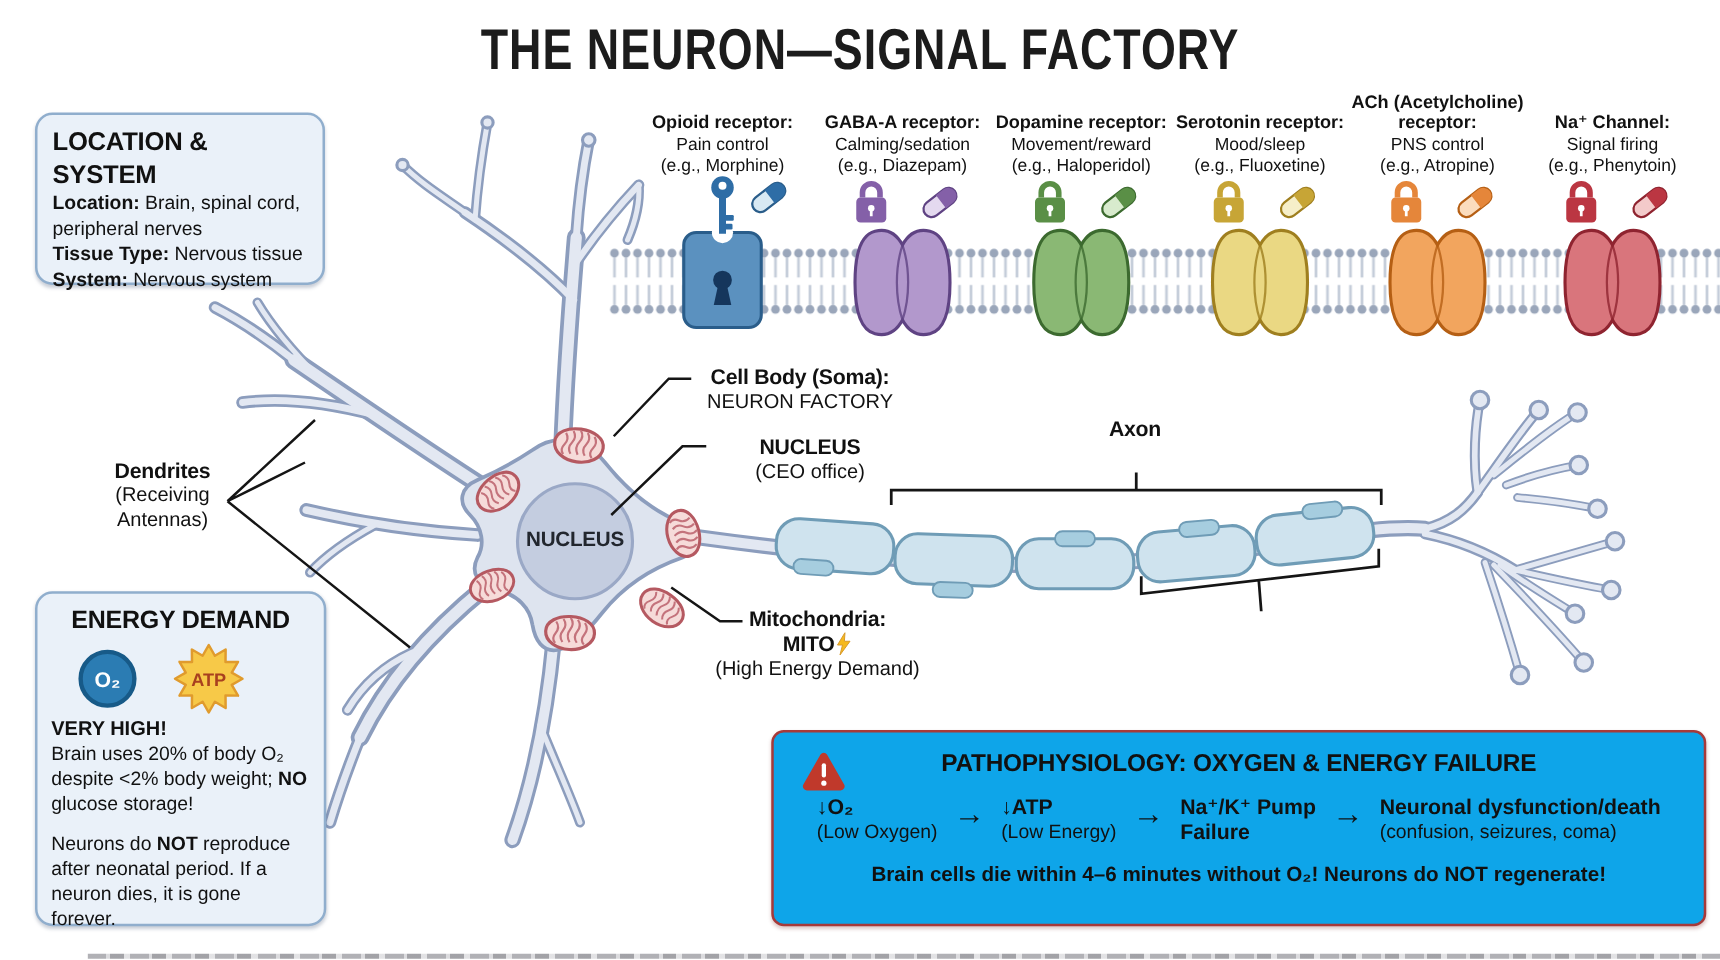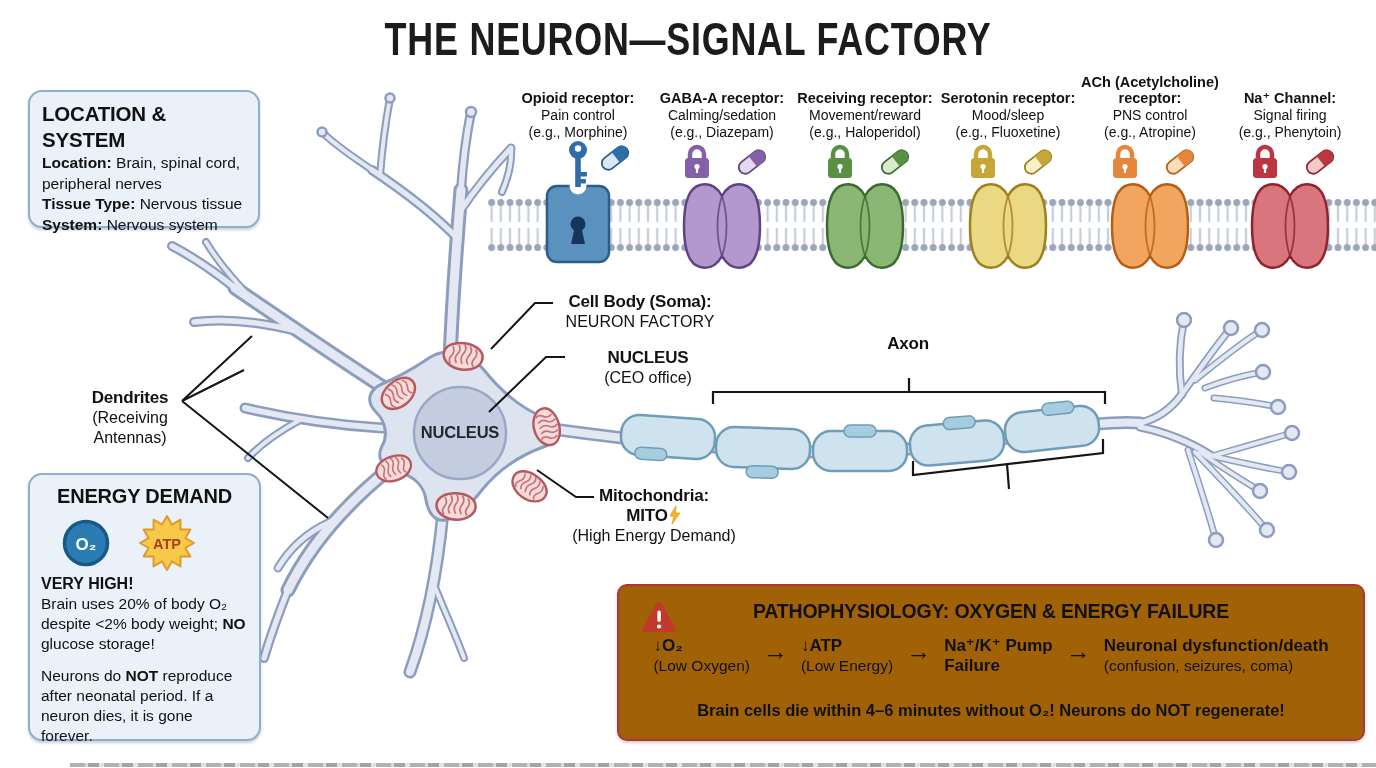--- a/index.html
+++ b/index.html
@@ -15,30 +15,30 @@
   .panel-title{font-size:20.5px;font-weight:700;letter-spacing:-.2px;line-height:26px}
   .loc-line{font-size:15.5px;line-height:20.5px}
 
   #energyBox{left:28px;top:473px;width:233px;height:268px;padding:8px 11px}
   #energyBox .panel-title{text-align:center;font-size:20px}
   .icon-row{display:flex;align-items:center;gap:24px;margin:5px 0 2px 18px}
   .ehead{font-size:16px;font-weight:700;line-height:20px}
   .etext{font-size:15.5px;line-height:20px}
   .mt10{margin-top:12px}
 
-  #pathoBox{position:absolute;left:617px;top:584px;width:748px;height:157px;background:#a16207;border:2.5px solid #a63a3a;border-radius:10px;padding:8px 14px;box-shadow:0 2px 3px rgba(120,40,40,.25)}
+  #pathoBox{position:absolute;left:617px;top:584px;width:748px;height:157px;background:#0ea5e9;border:2.5px solid #a63a3a;border-radius:10px;padding:8px 14px;box-shadow:0 2px 3px rgba(120,40,40,.25)}
   #pathoTitle{text-align:center;font-size:19.5px;font-weight:700;margin-top:6px;letter-spacing:-.2px}
   #warnIcon{position:absolute;left:21px;top:14px}
   .steps{display:flex;justify-content:center;align-items:flex-start;gap:13px;margin-top:12px}
   .step{text-align:left}
   .step .l1{font-size:17px;font-weight:700;line-height:21px}
   .step .l2{font-size:15.5px;line-height:20px}
   .step .l2.bold{font-weight:700;font-size:17px}
   .arrow{font-size:25px;font-weight:700;line-height:21px;padding-top:6px}
-  .patho-footer{text-align:center;font-size:16.5px;font-weight:700;margin-top:25px}
+  .patho-footer{text-align:center;font-size:16.5px;font-weight:700;margin-top:15px}
 
   #memSvg{position:absolute;left:487px;top:197px}
   #neuronSvg{position:absolute;left:0;top:0;pointer-events:none}
 
   .rcol{position:absolute;width:156px;top:74px;height:215px;text-align:center}
   .rlabel{height:66px;display:flex;flex-direction:column;justify-content:flex-end}
   .rname{font-size:14.5px;font-weight:700;line-height:16px}
   .rrole{font-size:14px;line-height:16.5px;margin-top:1px}
   .rex{font-size:14px;line-height:16.5px}
   .rsvg{position:absolute;top:64px;left:3px}
@@ -53,21 +53,21 @@
   .rpillhalf{fill:var(--accent)}
 
   .dlabel{position:absolute;text-align:center}
   .dlabel .t{font-size:17px;font-weight:700;line-height:20px;letter-spacing:-.2px}
   .dlabel .s{font-size:16px;line-height:20px}
   #lblCell{left:554px;top:292px;width:172px}
   #lblNucleus{left:568px;top:348px;width:160px}
   #lblAxon{left:798px;top:334px;width:220px}
   #lblMyelin{left:894px;top:490px;width:220px}
   #lblMito{left:563px;top:486px;width:182px}
-  #lblDend{left:70px;top:388px;width:120px}
+  #lblDend{left:70px;top:367px;width:120px}
   #nucleusText{position:absolute;left:405px;top:423px;width:110px;text-align:center;font-size:16.5px;font-weight:700;color:#22262e;letter-spacing:-.2px}
 
   #bottomStrip{position:absolute;left:70px;top:763px;width:1306px;height:4px;opacity:.75;
     background:repeating-linear-gradient(90deg,#97979d 0 15px,#cfcfd3 15px 18px,#84848a 18px 29px,#d9d9dc 29px 34px)}
 
   .o2t{font-size:17px;font-weight:700;fill:#fff;text-anchor:middle;font-family:"Liberation Sans","DejaVu Sans",sans-serif}
   .atpt{font-size:14.5px;font-weight:700;fill:#a8401f;text-anchor:middle;font-family:"Liberation Sans","DejaVu Sans",sans-serif}
 </style>
 </head>
 <body>
@@ -278,21 +278,21 @@
     </g>
     <g transform="translate(105,24) rotate(-38)">
       <rect x="-15" y="-6.5" width="30" height="13" rx="6.5" class="rpillbody"></rect>
       <path d="M1,-6.5 L8.5,-6.5 A6.5,6.5 0 0 1 8.5,6.5 L1,6.5 Z" class="rpillhalf"></path>
     </g>
   </svg>
 </div>
 
 <div class="rcol" style="left: 787px; --main: #8ab874; --dark: #3c6a2f; --light: #d8ebcd; --accent: #5a8f46;">
   <div class="rlabel">
-    <div class="rname">Receiving receptor:</div>
+    <div class="rname">Dopamine receptor:</div>
     <div class="rrole">Movement/reward</div>
     <div class="rex">(e.g., Haloperidol)</div>
   </div>
   <svg class="rsvg" width="150" height="145">
     <g transform="translate(75,88)">
       <path class="rbody" d="M0,-30 C-6,-41 -14,-43 -22,-41 C-34,-38 -38,-21 -38,0 C-38,21 -34,38 -22,41 C-14,43 -6,41 0,30 C6,41 14,43 22,41 C34,38 38,21 38,0 C38,-21 34,-38 22,-41 C14,-43 6,-41 0,-30 Z"></path>
       <path class="rseam" d="M0,-30 C-6,-12 -6,12 0,30 M0,-30 C6,-12 6,12 0,30"></path>
     </g>
     <g transform="translate(50,27)">
       <path class="rshackle" d="M-7,-7 v-4 a7,7 0 0 1 14,0 v4"></path>

